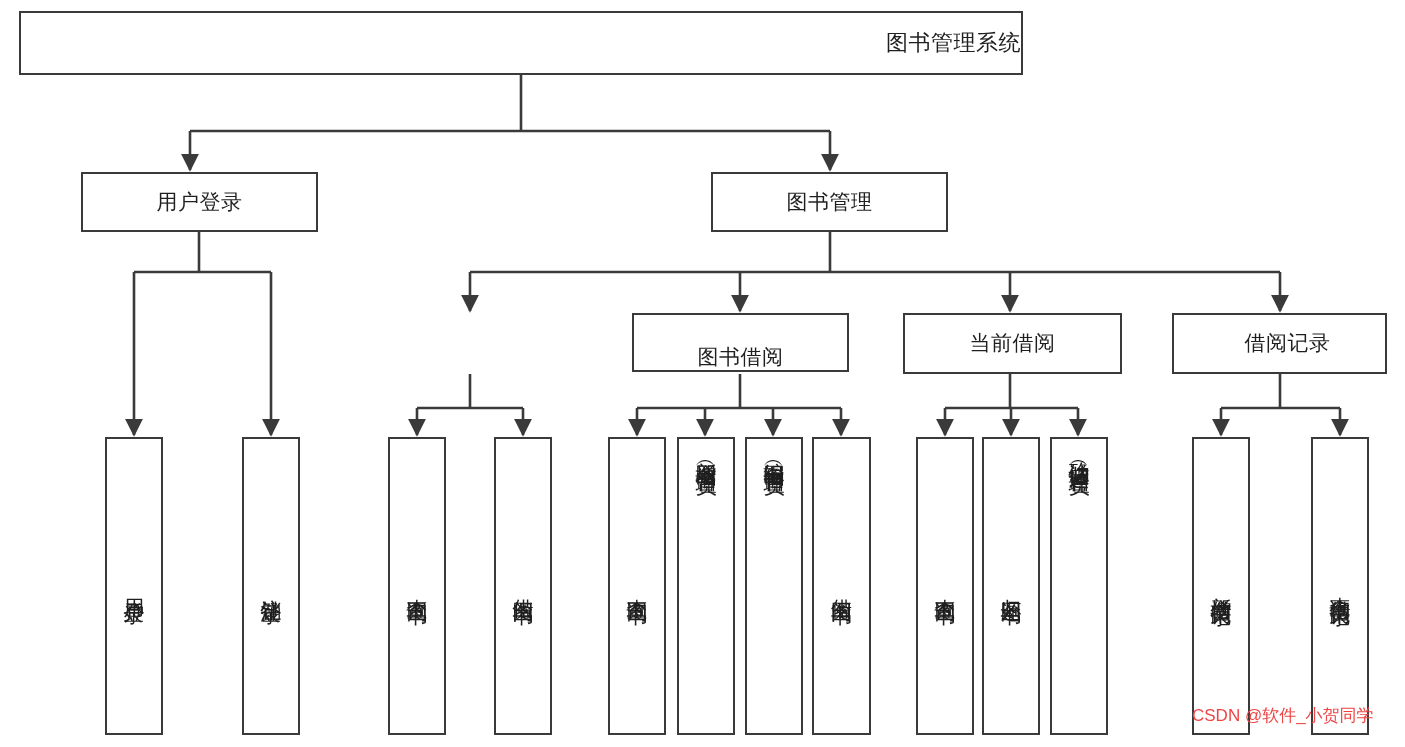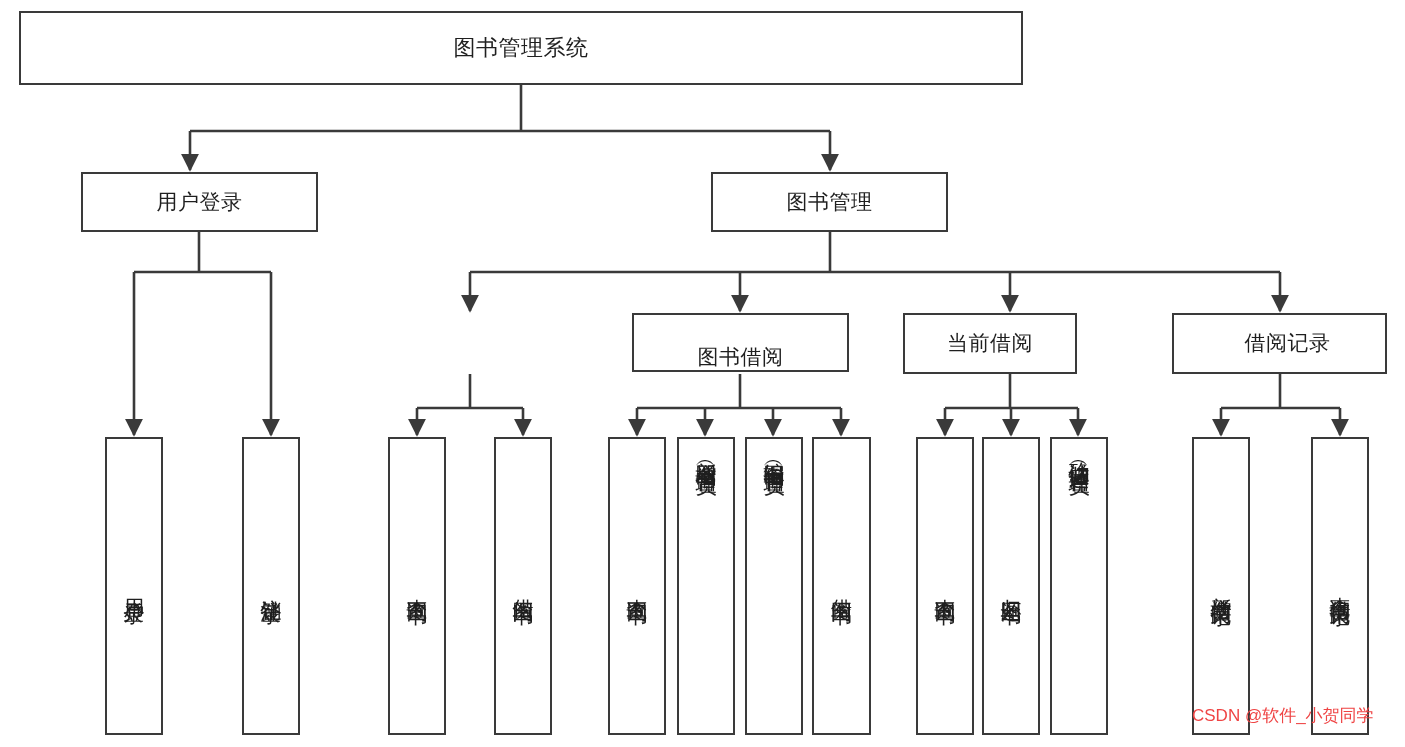--- a/index.html
+++ b/index.html
@@ -127,35 +127,35 @@
       <path d="M 1011 408 L 1011 435" marker-end="url(#arrow)"></path>
       <path d="M 1078 408 L 1078 435" marker-end="url(#arrow)"></path>
 
       <path d="M 1280 374 L 1280 408"></path>
       <path d="M 1221 408 L 1340 408"></path>
       <path d="M 1221 408 L 1221 435" marker-end="url(#arrow)"></path>
       <path d="M 1340 408 L 1340 435" marker-end="url(#arrow)"></path>
     </g>
   </svg>
 
-  <div class="node horiz root" style="left:19px; top:11px; width:1004px; height:74px;">
+  <div class="node horiz root" style="left:19px; top:11px; width:1004px; height:64px;justify-content:flex-end;">
     <span class="label">图书管理系统</span>
   </div>
 
   <div class="node horiz" style="left:81px; top:172px; width:237px; height:60px;">
     <span class="label">用户登录</span>
   </div>
   <div class="node horiz" style="left:711px; top:172px; width:237px; height:60px;">
     <span class="label">图书管理</span>
   </div>
 
   <div class="node horiz" style="left:632px; top:313px; width:217px; height:59px;align-items:flex-end;">
     <span class="label">图书借阅</span>
   </div>
-  <div class="node horiz" style="left:903px; top:313px; width:174px; height:61px;">
+  <div class="node horiz" style="left:903px; top:313px; width:219px; height:61px;">
     <span class="label">当前借阅</span>
   </div>
   <div class="node horiz" style="left:1172px; top:313px; width:215px; height:61px;padding-left:16px;">
     <span class="label">借阅记录</span>
   </div>
 
   <div class="node vert mid" style="left:105px; top:437px; width:58px; height:298px;">
     <span class="label">用户登录</span>
   </div>
   <div class="node vert mid" style="left:242px; top:437px; width:58px; height:298px;">

